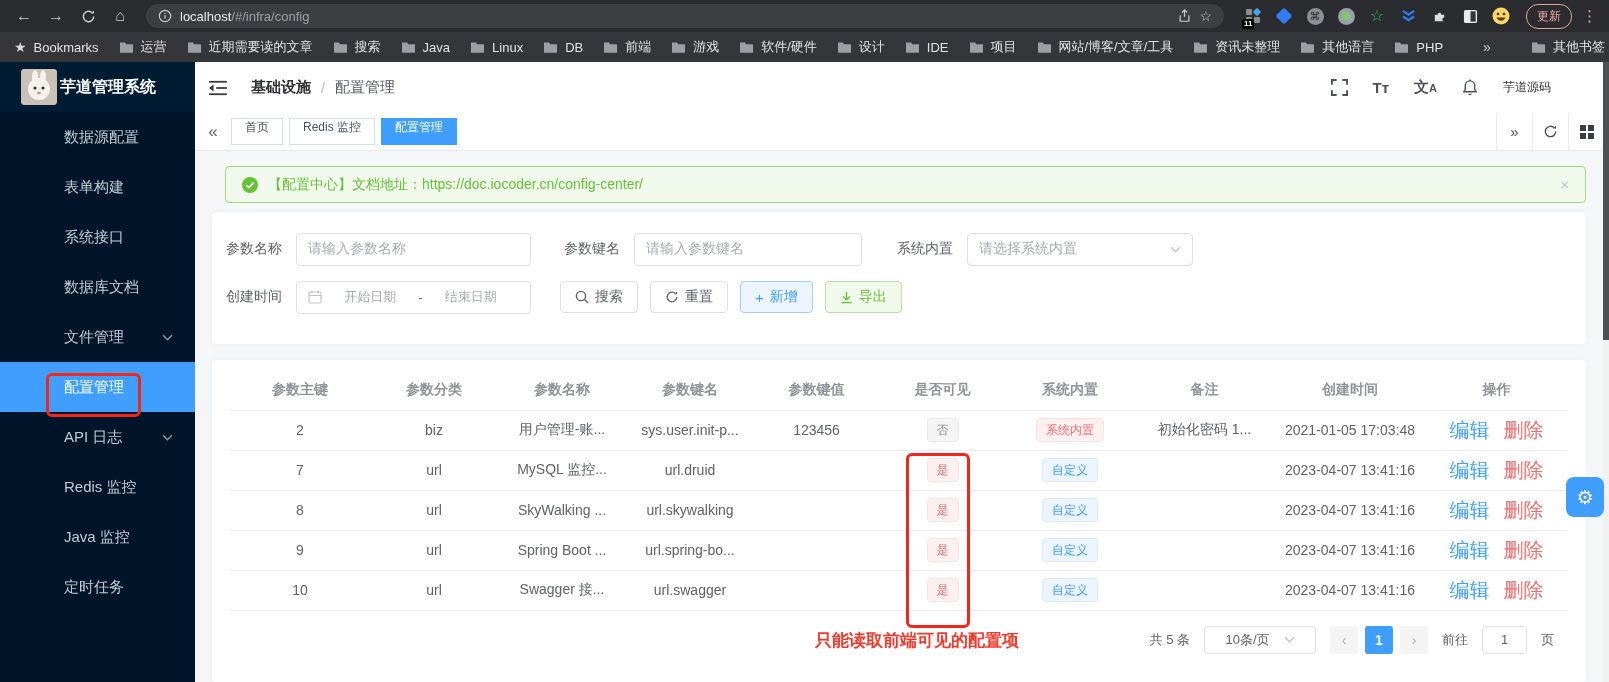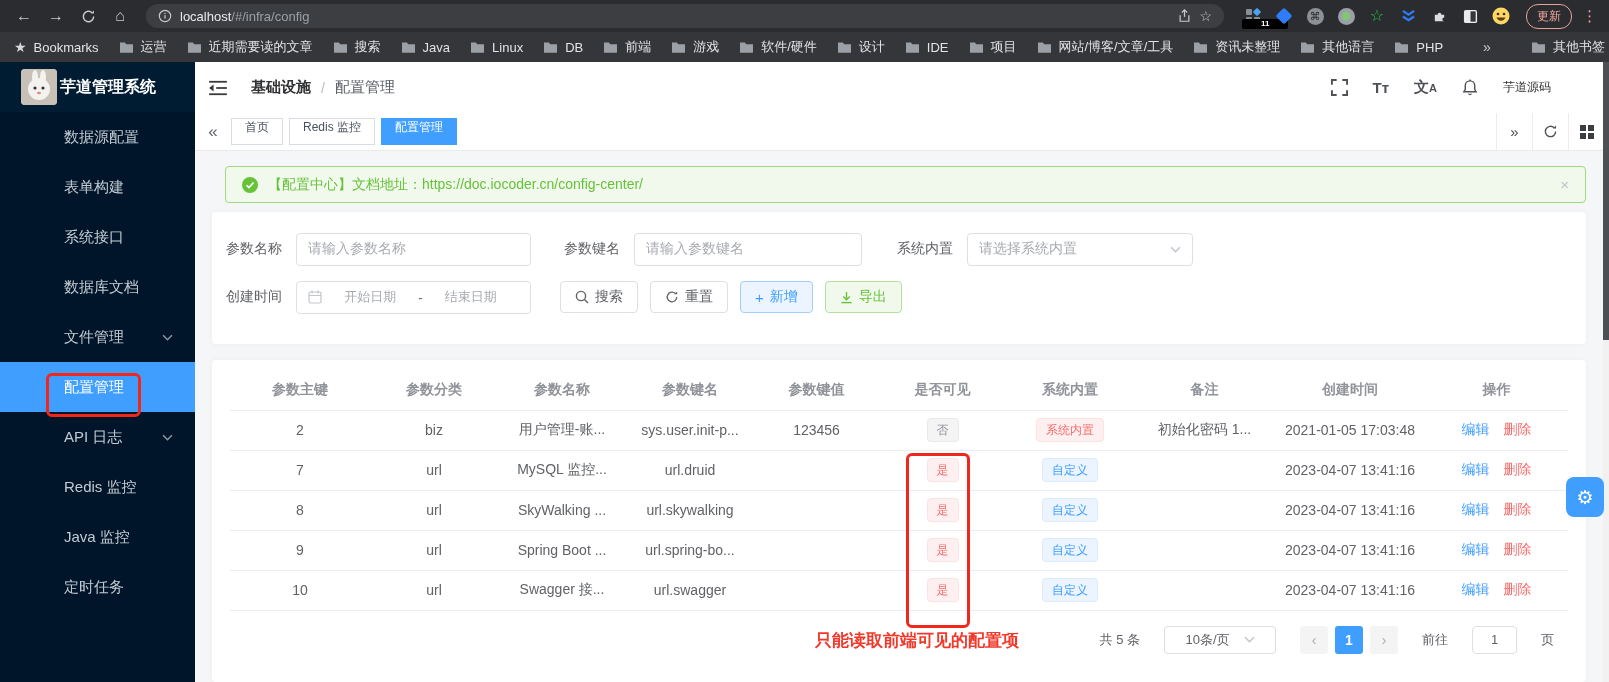--- a/index.html
+++ b/index.html
@@ -9,21 +9,21 @@
 
   
   .chrome-top{position:absolute;top:0;left:0;width:1609px;height:32px;background:#2b2c2f;display:flex;align-items:center;padding:0 10px;gap:4px;}
   .nav-ic{width:28px;height:26px;display:flex;align-items:center;justify-content:center;color:#c7c9cd;font-size:16px;}
   .omnibox{flex:1;height:24px;margin:0 8px;background:#3c3e42;border-radius:12px;display:flex;align-items:center;padding:0 12px;gap:8px;color:#e8eaed;font-size:13px;}
   .url-path{color:#9aa0a6;}
   .omni-spacer{flex:1;}
   .omni-ic{color:#c7c9cd;font-size:14px;display:flex;align-items:center;}
   .ext-row{display:flex;align-items:center;gap:13px;margin:0 8px;}
   .ext{position:relative;width:18px;height:18px;display:flex;align-items:center;justify-content:center;}
-  .ext-badge{position:absolute;bottom:-4px;left:-2px;background:#000000;color:#fff;font-size:8px;line-height:10px;padding:0 19px;border-radius:2px;font-weight:700;}
+  .ext-badge{position:absolute;bottom:-4px;left:-2px;background:#000000;color:#fff;font-size:8px;line-height:10px;padding:0 2px;border-radius:2px;font-weight:700;}
   .tick-grid{width:14px;height:14px;display:grid;grid-template-columns:6px 6px;grid-template-rows:6px 6px;gap:2px;}
   .tick-grid i{background:#8a8d91;border-radius:1px;}
   .tick-grid i.blue{background:#4aa3f0;transform:rotate(45deg);}
   .kite{width:12px;height:12px;background:#2f7cf6;transform:rotate(45deg);border-radius:2px;}
   .circle-ic{width:17px;height:17px;border-radius:50%;background:#8d9094;color:#2b2c2f;font-size:11px;display:flex;align-items:center;justify-content:center;}
   .dot-ic{width:17px;height:17px;border-radius:50%;background:#9aa0a6;display:flex;align-items:center;justify-content:center;}
   .dot-ic i{width:8px;height:8px;border-radius:50%;background:#7ec96f;}
   .gstar{color:#27c24c;font-size:16px;line-height:1;}
   .update-pill{border:1px solid #e6a39b;color:#efa79e;font-size:12px;border-radius:12px;padding:3px 10px;margin-left:4px;}
   .dots{color:#efa79e;font-size:15px;margin:0 2px 0 6px;letter-spacing:0;}
@@ -80,24 +80,24 @@
   .btn .bic{display:flex;align-items:center;}
 
   .table-card{margin-top:16px;height:322px;padding:10px 18px 0 18px;}
   table{border-collapse:collapse;table-layout:fixed;width:1338px;font-size:14px;}
   th{height:40px;color:#909399;font-weight:600;text-align:center;border-bottom:1px solid #ebeef5;white-space:nowrap;}
   td{height:40px;text-align:center;color:#606266;border-bottom:1px solid #ebeef5;white-space:nowrap;overflow:hidden;}
   .tag{display:inline-flex;align-items:center;height:24px;padding:0 9px;border-radius:4px;font-size:12px;border:1px solid transparent;}
   .tag-info{background:#f4f4f5;border-color:#e9e9eb;color:#909399;}
   .tag-danger{background:#fef0f0;border-color:#fde2e2;color:#f56c6c;}
   .tag-primary{background:#ecf5ff;border-color:#d9ecff;color:#409eff;}
-  .op{cursor:pointer;margin:0 7px;font-size:14px;}
+  .op{cursor:pointer;margin:0 7px;font-size:20px;}
   .op-edit{color:#409eff;} .op-del{color:#f56c6c;}
 
-  .pager{display:flex;align-items:center;justify-content:flex-end;height:36px;margin-top:11px;padding-right:14px;color:#606266;font-size:13px;gap:24px;}
+  .pager{display:flex;align-items:center;justify-content:flex-end;height:36px;margin-top:11px;padding-right:14px;color:#606266;font-size:13px;gap:14px;}
   .psel{width:112px;height:28px;border:1px solid #dcdfe6;border-radius:4px;display:flex;align-items:center;justify-content:center;gap:14px;color:#606266;}
   .pbtn{width:28px;height:28px;border-radius:3px;background:#f4f4f5;display:flex;align-items:center;justify-content:center;color:#a8abb2;font-size:14px;cursor:pointer;}
   .pcur{background:#409eff;color:#fff;font-weight:700;}
   .pgroup{display:flex;gap:7px;align-items:center;}
   .ginput{width:45px;height:28px;border:1px solid #dcdfe6;border-radius:4px;display:flex;align-items:center;justify-content:center;color:#606266;}
 
   .float-gear{position:absolute;left:1566px;top:477px;width:38px;height:40px;background:#409eff;border-radius:8px;display:flex;align-items:center;justify-content:center;color:#fff;font-size:19px;font-family:"DejaVu Sans",sans-serif;z-index:40;cursor:pointer;}
 
   .scroll-track{position:absolute;right:0;top:62px;width:6px;height:620px;background:#f1f1f1;}
   .scroll-thumb{position:absolute;right:0;top:0;width:6px;height:278px;background:#4c4f53;}

